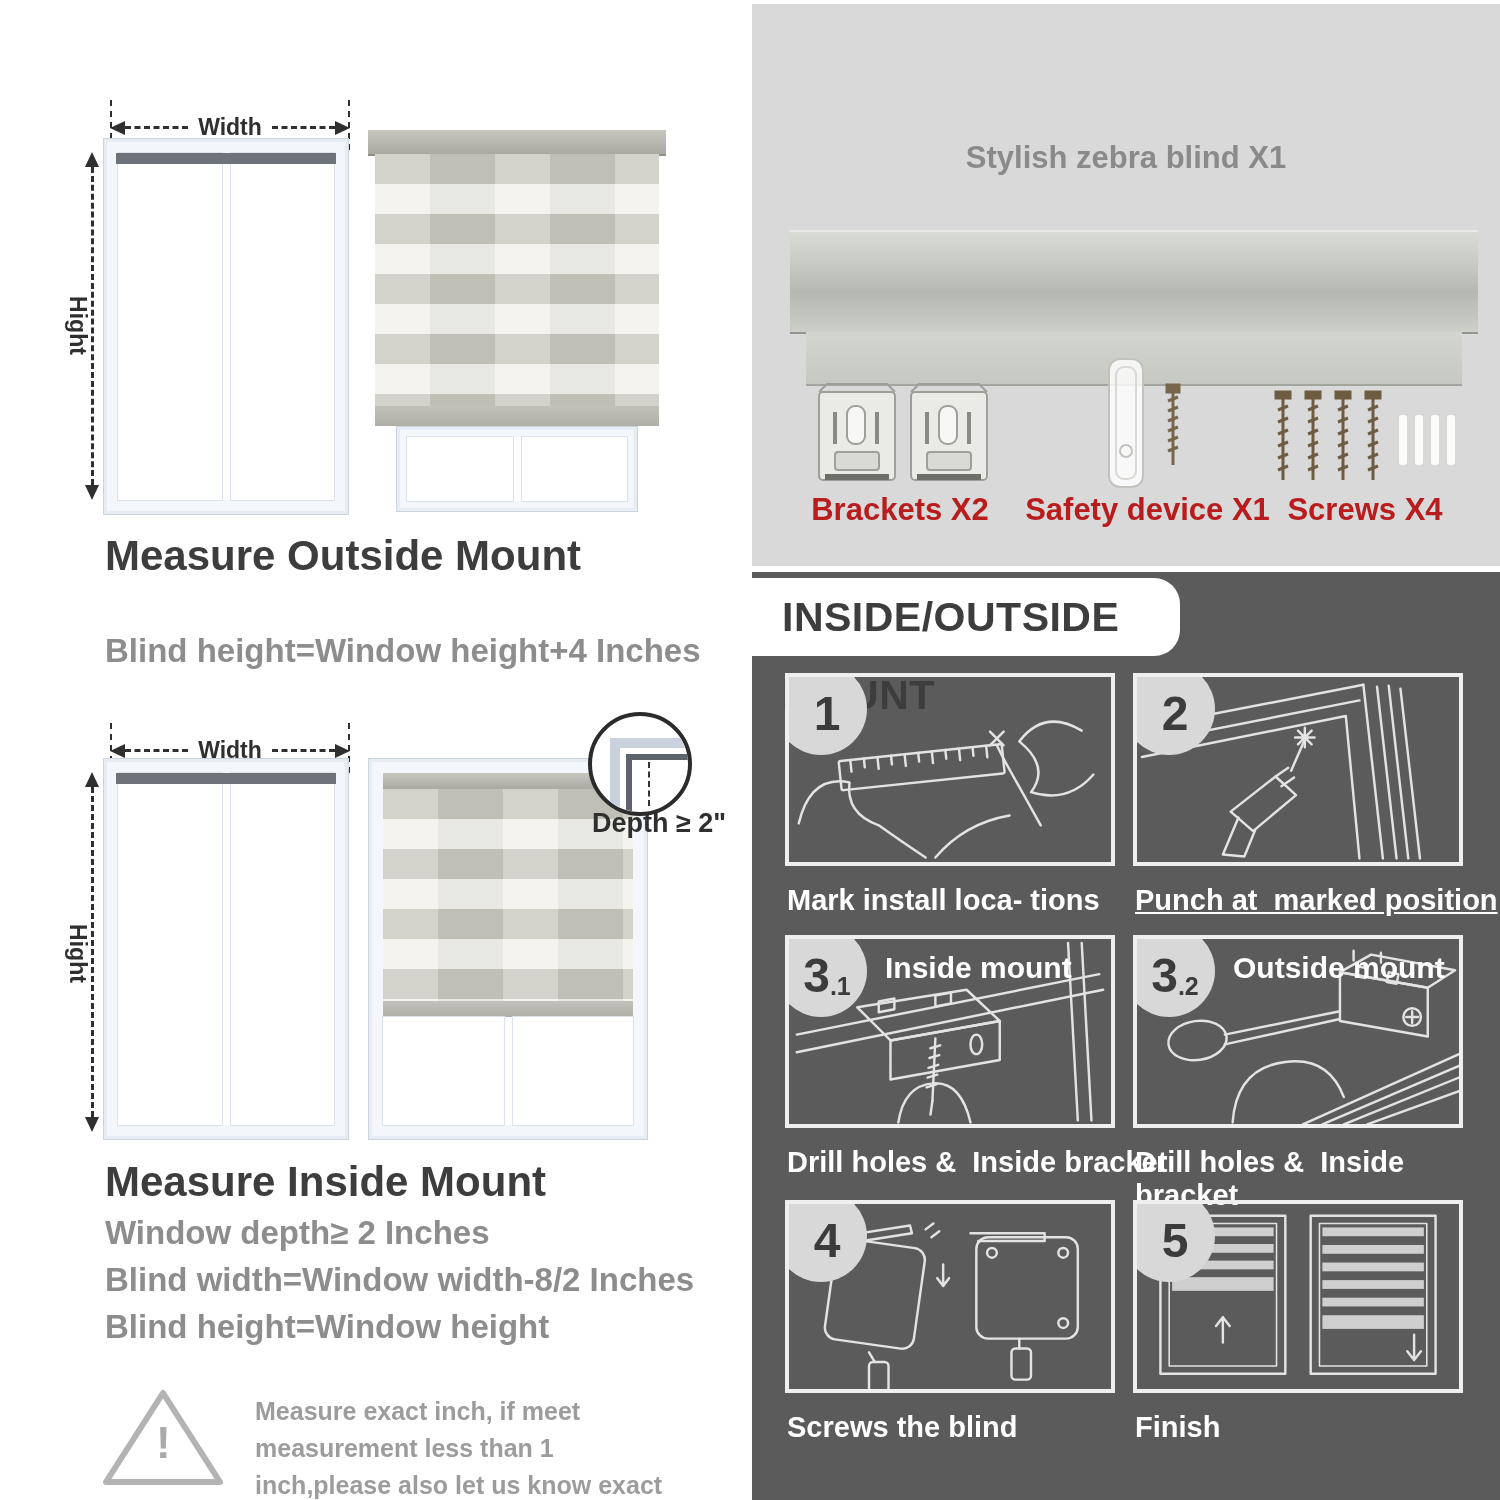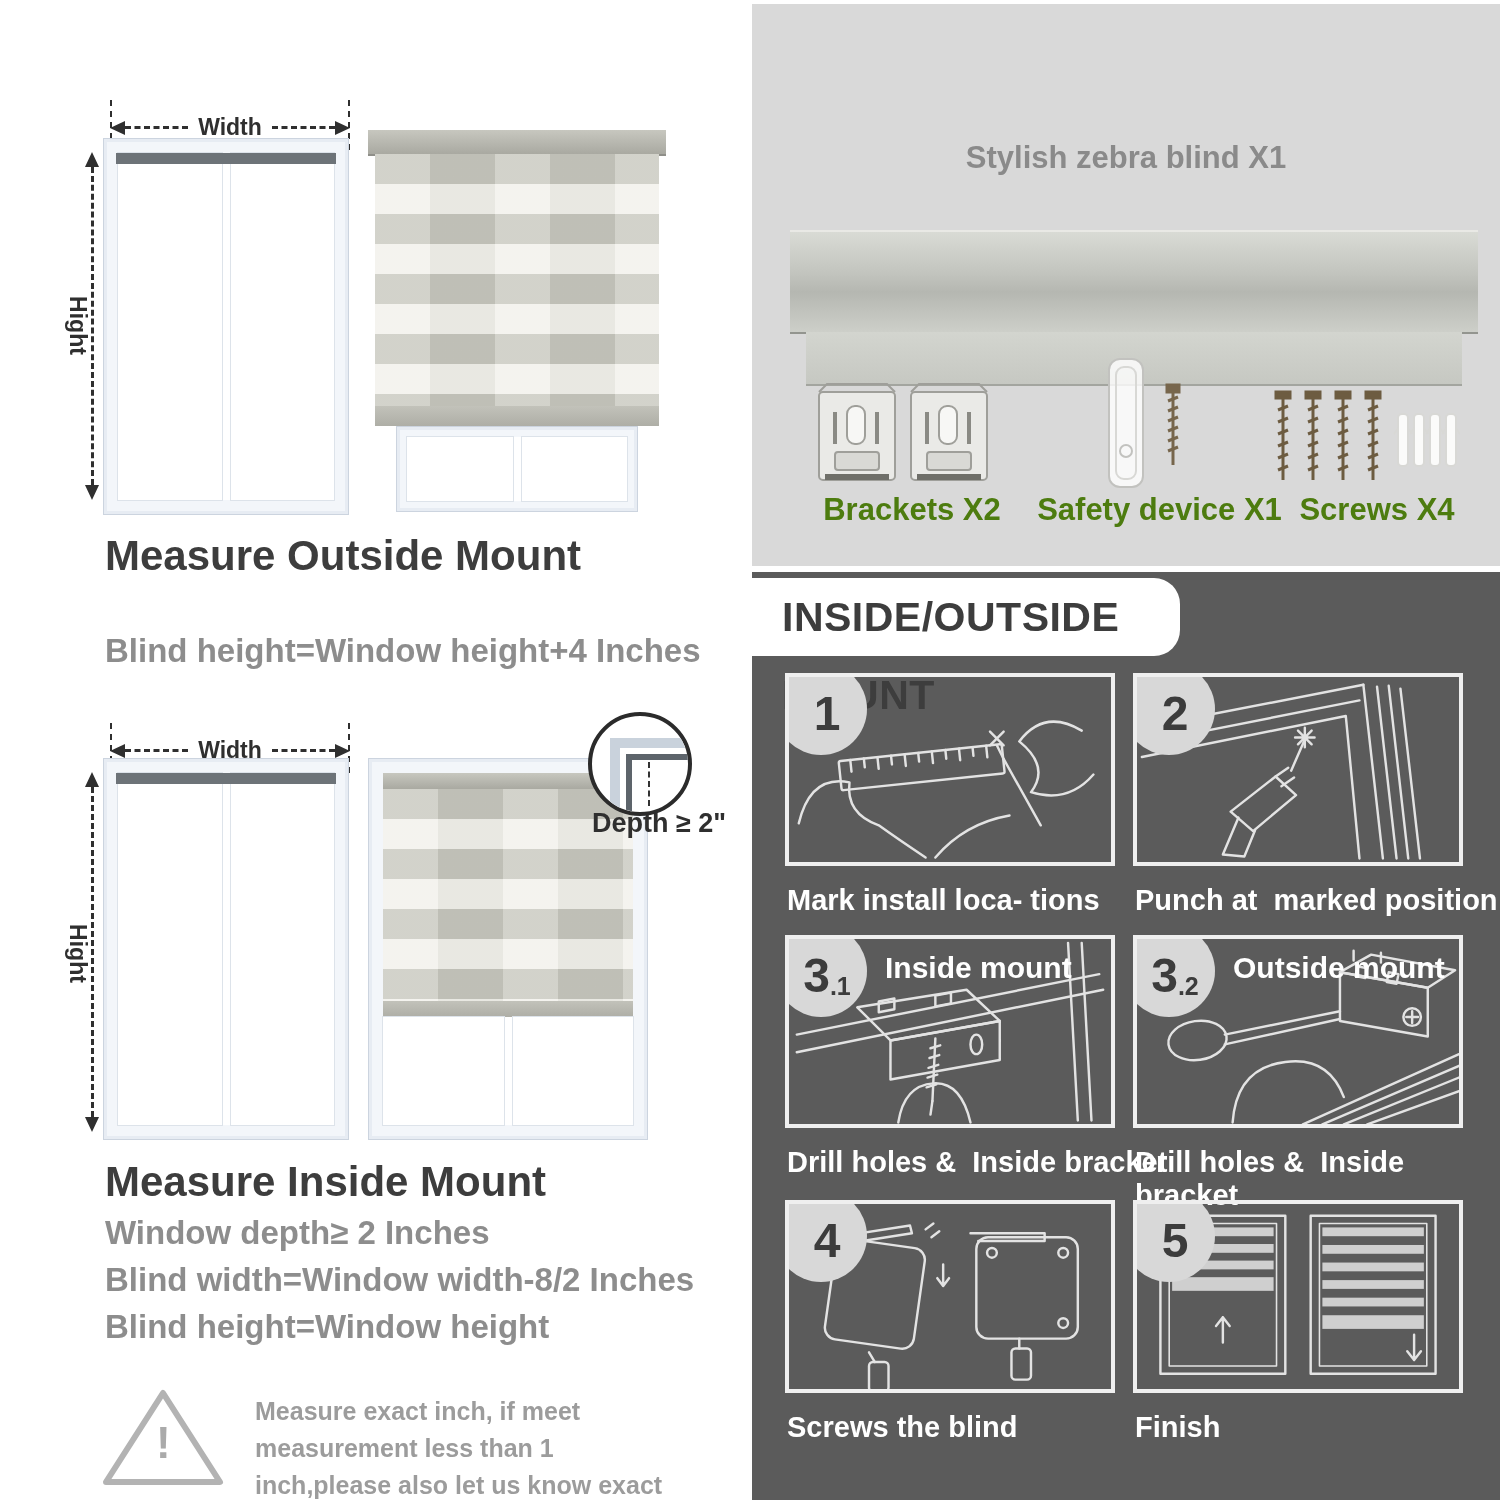--- a/index.html
+++ b/index.html
@@ -64,21 +64,21 @@
   .depth-lbl{position:absolute;font-weight:700;font-size:27px;color:#2f2f2f;}
 
   
   .prod-title{position:absolute;left:752px;top:140px;width:748px;text-align:center;
     font-weight:700;font-size:31px;color:#8a8a8a;}
   .rail-main{position:absolute;left:790px;top:230px;width:688px;height:100px;
     background:linear-gradient(180deg,#d9dbd5 0%,#c3c5bf 40%,#b5b7b1 60%,#cdcfc9 100%);
     border-top:2px solid #e9e9e5;box-shadow:0 2px 0 #93958f;}
   .rail-low{position:absolute;left:806px;top:332px;width:656px;height:52px;
     background:linear-gradient(180deg,#d3d5cf,#c6c8c2);box-shadow:0 2px 0 #a3a59f;}
-  .item-label{position:absolute;font-weight:700;font-size:31px;color:#4d7c0f;text-align:center;margin-left:12px;}
+  .item-label{position:absolute;font-weight:700;font-size:31px;color:#b91c1c;text-align:center;}
 
   
   .step-box{position:absolute;width:330px;height:193px;border:4px solid #efefef;box-sizing:border-box;overflow:hidden;}
   .badge{position:absolute;left:-14px;top:-14px;width:92px;height:92px;border-radius:50%;background:#d8d8d8;
     display:flex;align-items:center;justify-content:center;color:#3c3c3c;font-weight:700;font-size:48px;
     padding-left:12px;padding-top:8px;box-sizing:border-box;}
   .badge .badge-sub{font-size:25px;margin-top:22px;}
   .step-title{position:absolute;left:96px;top:12px;color:#fff;font-weight:700;font-size:30px;}
   .caption{position:absolute;color:#fff;font-weight:700;font-size:29px;white-space:pre-wrap;}
   .art{position:absolute;inset:0;}
@@ -373,21 +373,21 @@
       <path d="M104 144 L88 182 L110 184 L121 157"></path>
       <line x1="142" y1="102" x2="155" y2="93"></line>
         <line x1="148" y1="112" x2="161" y2="103"></line>
       <line x1="158" y1="96" x2="172" y2="64"></line>
       <path d="M172 52 l0 20 M162 62 l20 0 M165 55 l14 14 M179 55 l-14 14"></path>
     </svg>
     <div class="badge">
         <span>2</span>
       </div>
   </div>
-  <div class="caption" style="left:1135px;top:884px;">Punch at  marked position</div>
+  <div class="caption" style="left:1135px;top:884px;text-decoration:underline;">Punch at  marked position</div>
 
   <div class="step-box" style="left:785px;top:935px;">
     <svg class="art" viewBox="0 0 330 190">
       <line x1="8" y1="98" x2="318" y2="36"></line>
         <line x1="8" y1="116" x2="322" y2="52"></line>
       <line x1="286" y1="4" x2="296" y2="186"></line>
         <line x1="300" y1="4" x2="310" y2="186"></line>
       <path d="M70 70 L182 52 L216 84 L104 104 Z"></path>
       <path d="M104 104 L216 84 L216 124 L104 144 Z"></path>
       <path d="M92 64 l16 -3 l0 11 l-16 3 Z"></path>

